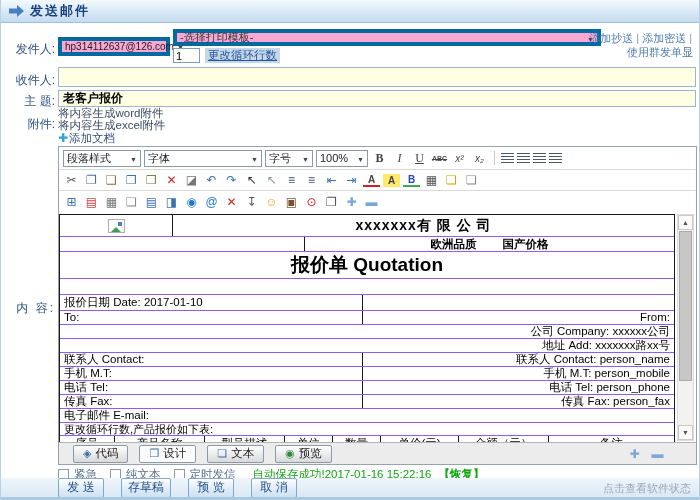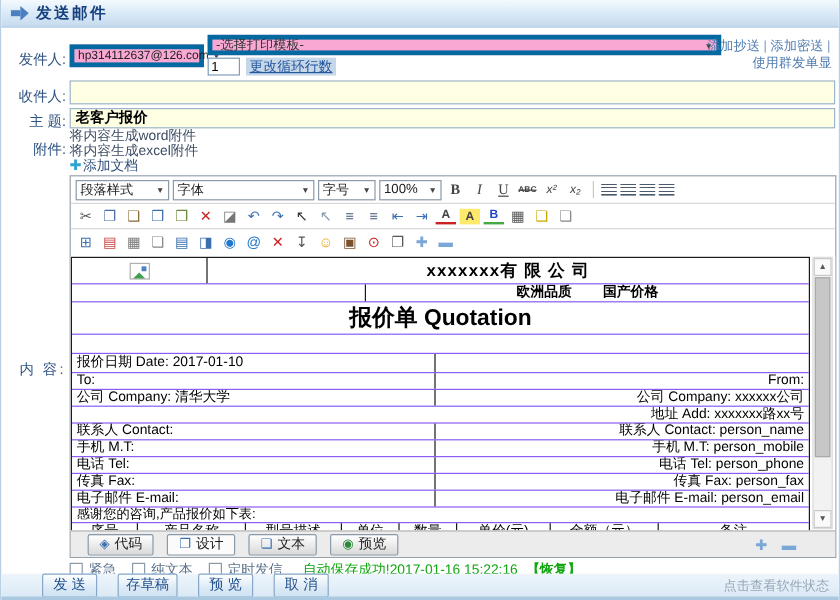--- a/index.html
+++ b/index.html
@@ -124,21 +124,21 @@
   .chk{width:11px;height:11px;border:1px solid #8a9aa8;background:#fff;display:inline-block;cursor:pointer;}
   .chk-lbl{margin-right:8px;cursor:pointer;}
   .autosave{color:#11a611;font-size:11.5px;margin-left:4px;}
   .restore{color:#11a611;font-weight:bold;cursor:pointer;margin-left:2px;font-size:11.5px;}
 
   .btnstrip{position:absolute;left:0;right:0;top:478px;height:19px;
             background:linear-gradient(#eef5fb,#dbe9f5);display:flex;align-items:center;}
   .btn{height:20px;min-width:46px;padding:0 6px;border:1px solid #86a7c7;
        background:linear-gradient(#fdfefe,#dceaf6 60%,#cfe2f2);color:#1f4e8c;font-size:12px;
        display:flex;align-items:center;justify-content:center;border-radius:2px;cursor:pointer;}
-  .btn-send{margin-left:34px;}
+  .btn-send{margin-left:57px;}
   .btn+.btn{margin-left:17px;}
   .status-text{position:absolute;right:8px;top:481px;color:#98a8ba;font-size:11px;}
   .bottombar{position:absolute;left:0;right:0;bottom:0;height:3px;background:#aac8e0;}
 </style>
 </head>
 <body>
 
 <div class="page">
 
   <div class="titlebar">
@@ -282,21 +282,20 @@
         <div class="q-row r-refdate">
           <div class="q-cell c-half-l">报价日期 Date: 2017-01-10</div>
           <div class="q-cell c-half-r"></div>
         </div>
 
         <div class="q-row r-contact">
           <div class="q-cell c-half-l">To:</div>
           <div class="q-cell c-half-r">From:</div>
         </div>
         <div class="q-row r-contact">
-          <div class="q-cell c-half-l">公司 Company: 清华大学</div>
           <div class="q-cell c-half-r">公司 Company: xxxxxx公司</div>
         </div>
         <div class="q-row r-contact">
           <div class="q-cell c-half-r">地址 Add: xxxxxxx路xx号</div>
         </div>
         <div class="q-row r-contact">
           <div class="q-cell c-half-l">联系人 Contact:</div>
           <div class="q-cell c-half-r">联系人 Contact: person_name</div>
         </div>
         <div class="q-row r-contact">
@@ -306,25 +305,24 @@
         <div class="q-row r-contact">
           <div class="q-cell c-half-l">电话 Tel:</div>
           <div class="q-cell c-half-r">电话 Tel: person_phone</div>
         </div>
         <div class="q-row r-contact">
           <div class="q-cell c-half-l">传真 Fax:</div>
           <div class="q-cell c-half-r">传真 Fax: person_fax</div>
         </div>
         <div class="q-row r-contact">
           <div class="q-cell c-half-l">电子邮件 E-mail:</div>
-          <div class="q-cell c-half-r">电子邮件 E-mail: person_email</div>
         </div>
 
         <div class="q-row r-thanks">
-          <div class="q-cell" style="flex:1;">感谢您的咨询,产品报价如下表:</div>
+          <div class="q-cell" style="flex:1;">更改循环行数,产品报价如下表:</div>
         </div>
 
         <div class="q-row r-phead">
           <div class="q-cell ph-cell" style="width:55px;">
             <span>序号</span>
 
           </div>
           <div class="q-cell ph-cell" style="width:90px;">
             <span>产品名称</span>
 

